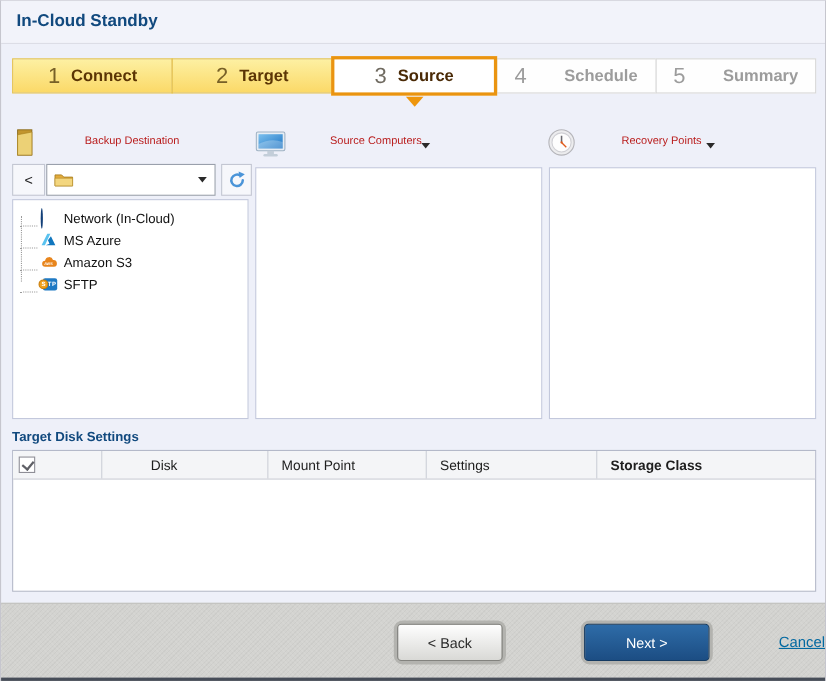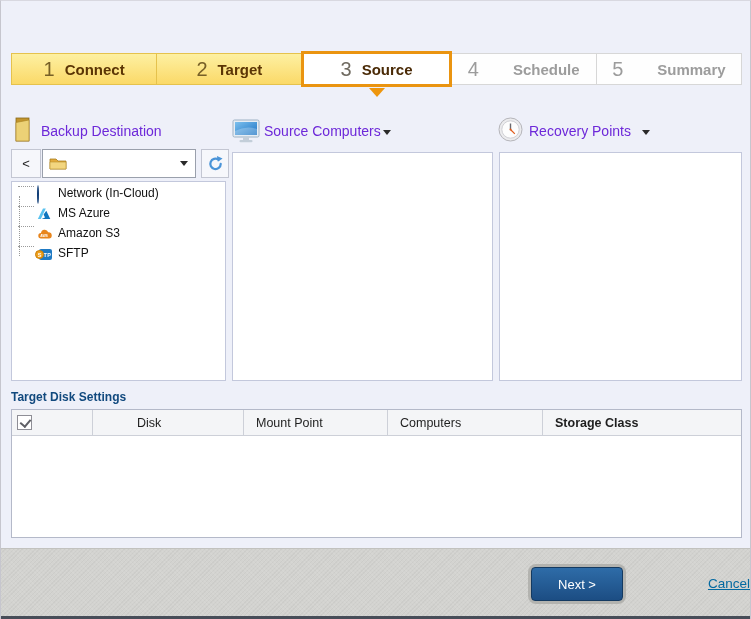--- a/index.html
+++ b/index.html
@@ -31,21 +31,21 @@
   .done .step-num { color:#776027; } .done .step-label { color:#5b3505;text-align:right; }
   .active .step-num { color:#6f6a60; } .active .step-label { color:#4a2a06; }
   .todo .step-num { color:#9c9c9c; } .todo .step-label { color:#9c9c9c;margin-left:24px; }
   .step-pointer { position:absolute; left:368px; top:87px; width:0; height:0; z-index:4;
     border-left:8px solid transparent; border-right:8px solid transparent; border-top:9px solid #ee960d; }
 
   .status-line { position:absolute; left:10px; top:97px; font-size:12px; color:#1c1c1c; }
   .status-line .val { margin-left:6px; }
 
   
-  .panel-hdr-label { position:absolute; font-size:14px; color:#6d28d9; }
+  .panel-hdr-label { position:absolute; font-size:10px; color:#b91c1c;margin-left:36px; }
   .caret { width:0; height:0; border-left:4.5px solid transparent; border-right:4.5px solid transparent;
     border-top:5px solid #2a2a2a; position:absolute; }
 
   
   .tool-btn { position:absolute; top:148px; height:29px; background:#f6f7fb;
     border:1px solid #c3c6d2; display:flex; align-items:center; justify-content:center;
     font-size:13px; color:#222; cursor:pointer; }
   .combo { position:absolute; left:41px; top:148px; width:154px; height:29px; background:#fff;
     border:1px solid #9aa0ac; display:flex; align-items:center; cursor:pointer; }
   .combo .caret { position:static; margin-left:auto; margin-right:7px; }
@@ -53,21 +53,21 @@
 
   
   .panel { position:absolute; background:#fff; border:1px solid #c3c8dc; }
   .tree-panel { left:10px; top:180px; width:215px; height:200px; }
   .mid-panel  { left:231px; top:151px; width:261px; height:229px; }
   .right-panel{ left:498px; top:151px; width:243px; height:229px; }
 
   .tree { position:absolute; left:0; top:4px; right:0; }
   .tree::before { content:""; position:absolute; left:7px; top:10px; height:60px;
     border-left:1px dotted #9a9a9a; }
-  .tree-row { height:20px; display:flex; align-items:flex-start; padding-left:6px; cursor:pointer; }
+  .tree-row { height:20px; display:flex; align-items:flex-end; padding-left:6px; cursor:pointer; }
   .tree-stub { width:16px; border-top:1px dotted #9a9a9a; margin-right:2px; }
   .tree-ic { width:16px; height:16px; margin-right:6px; position:relative; flex:none; }
   .tree-label { font-size:12px; color:#111; white-space:nowrap; }
 
   .globe { width:15px; height:15px; border-radius:50%; margin:0.5px;
     background:radial-gradient(circle at 35% 30%, #a8d4f4 0%, #4a8ed0 55%, #174f9a 100%);
     border:0.5px solid #123f78; }
 
   .sftp-rect { position:absolute; left:3px; top:3px; width:13px; height:11px; background:#1f7ac4;
     border-radius:2px; color:#fff; font-size:5.5px; font-weight:bold;
@@ -93,32 +93,35 @@
   
   .footer { position:absolute; left:0; top:547px; width:100%; height:72px;
     background-color:#d3d3d0; border-top:1px solid #c2c2bf;
     background-image:repeating-linear-gradient(45deg, rgba(255,255,255,.07) 0 1px, transparent 1px 3px),
                      repeating-linear-gradient(-45deg, rgba(0,0,0,.035) 0 1px, transparent 1px 3px); }
   .btn-ring { position:absolute; top:563px; height:40px; background:#b3b3af; border-radius:8px; padding:3px; }
   .btn { width:100%; height:100%; border-radius:4px; font-size:13px;
     display:flex; align-items:center; justify-content:center; cursor:pointer; }
   .ring-back { left:357px; width:102px; }
   .btn-back { background:linear-gradient(#fefefe,#d9d9d6); border:1px solid #83837f; color:#2b2b2b; }
-  .ring-next { left:527px; width:98px; }
+  .ring-next { left:527px; width:120px; }
   .btn-next { background:linear-gradient(#2e6ca8,#1c4d83); border:1px solid #143a61; color:#fff; }
   .cancel { position:absolute; left:707px; top:575px; font-size:13.5px; color:#0369a1;
     text-decoration:underline; cursor:pointer; }
 
   .bottom-strip { position:absolute; left:0; bottom:0; width:100%; height:3px; background:#474d58; }
 </style>
 </head>
 <body>
 
 <div class="window">
 
+  <div class="titlebar">
+    <div class="title">In-Cloud Standby</div>
+  </div>
 
   <div class="steps">
     <div class="step done">
       <span class="step-num">1</span>
       <span class="step-label">Connect</span>
     </div>
     <div class="step done">
       <span class="step-num">2</span>
       <span class="step-label">Target</span>
     </div>
@@ -230,26 +233,29 @@
   <div class="panel right-panel"></div>
 
   <div class="tds-title">Target Disk Settings</div>
   <div class="disk-table">
     <div class="disk-head">
       <div class="dh-cell dh-c0">
         <span class="checkbox"></span>
       </div>
       <div class="dh-cell dh-c1">Disk</div>
       <div class="dh-cell dh-c2">Mount Point</div>
-      <div class="dh-cell dh-c3">Computers</div>
+      <div class="dh-cell dh-c3">Settings</div>
       <div class="dh-cell dh-c4">Storage Class</div>
     </div>
     <div></div>
   </div>
 
   <div class="footer"></div>
+  <div class="btn-ring ring-back">
+    <div class="btn btn-back">&lt; Back</div>
+  </div>
   <div class="btn-ring ring-next">
     <div class="btn btn-next">Next &gt;</div>
   </div>
   <div class="cancel">Cancel</div>
 
   <div class="bottom-strip"></div>
 </div>
 
 </body></html>

